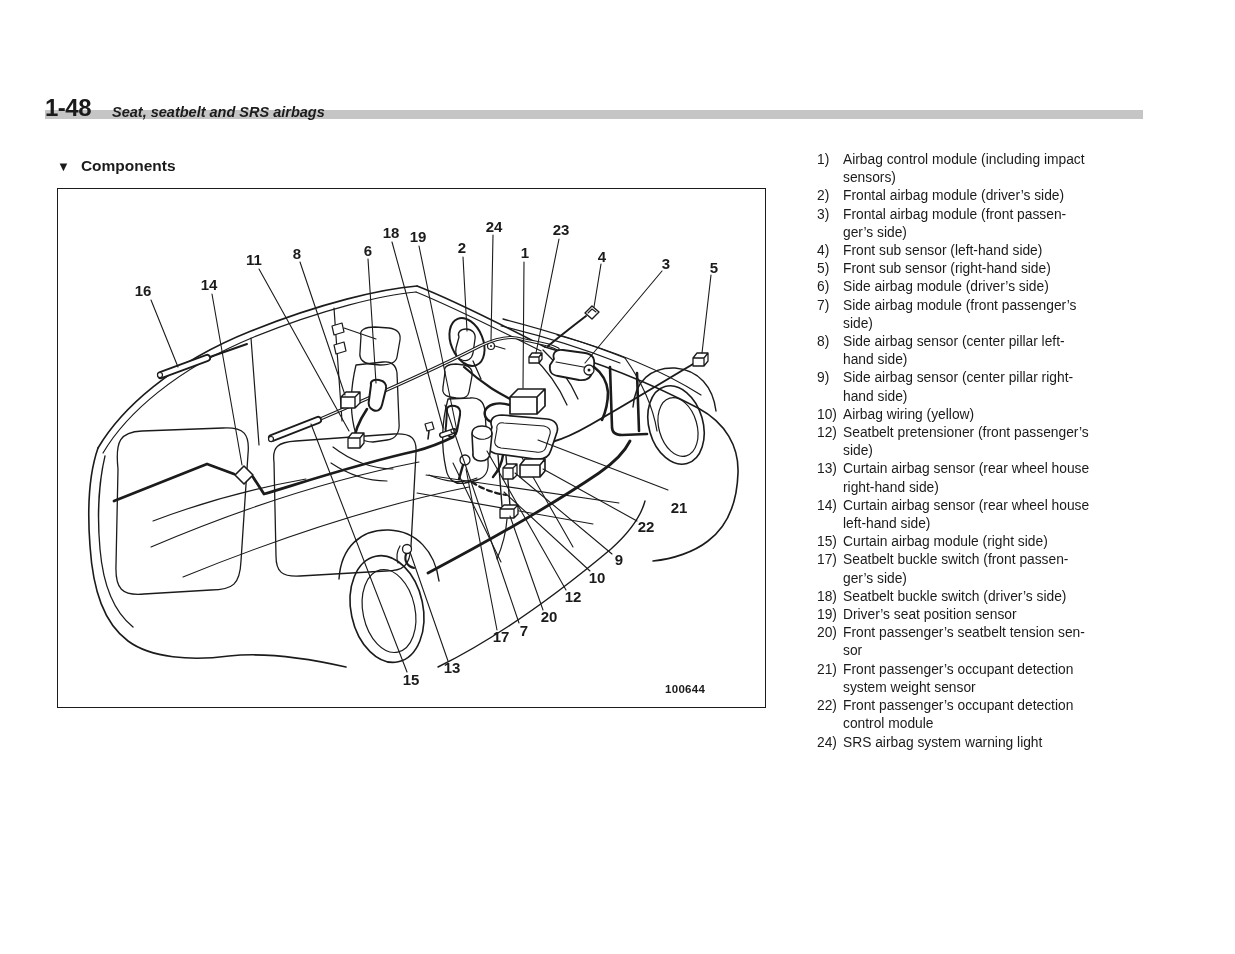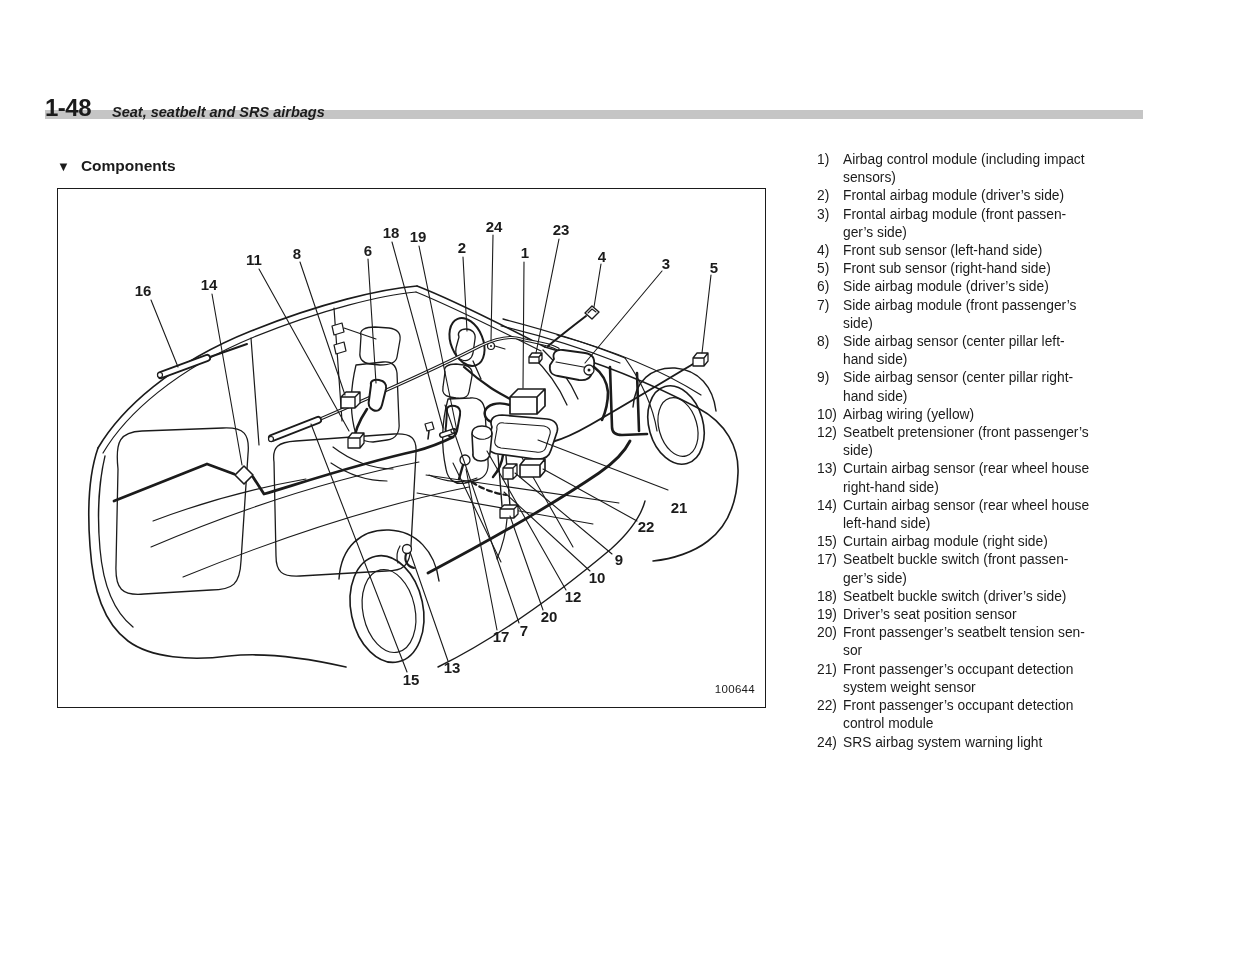--- a/index.html
+++ b/index.html
@@ -43,22 +43,22 @@
   }
   .figure-frame svg { position:absolute; left:0; top:0; }
   .callout {
     position:absolute;
     transform:translate(-50%,-50%);
     font-size:15px; font-weight:bold; line-height:1;
     white-space:nowrap;
   }
   .figure-code {
     position:absolute; right:10px; top:494px;
-    width:90px; text-align:right;
-    font-size:11.5px; letter-spacing:0.3px;
+    width:90px; text-align:left;
+    font-size:11.5px; letter-spacing:0.3px;font-weight:bold;
   }
   
   .component-list {
     position:absolute; left:817px; top:151px;
     width:320px;
     font-size:13.8px; line-height:18.2px;
   }
   .li { display:flex; }
   .li .num { flex:0 0 26px; }
   .li .txt { flex:1 1 auto; white-space:pre-line; }

